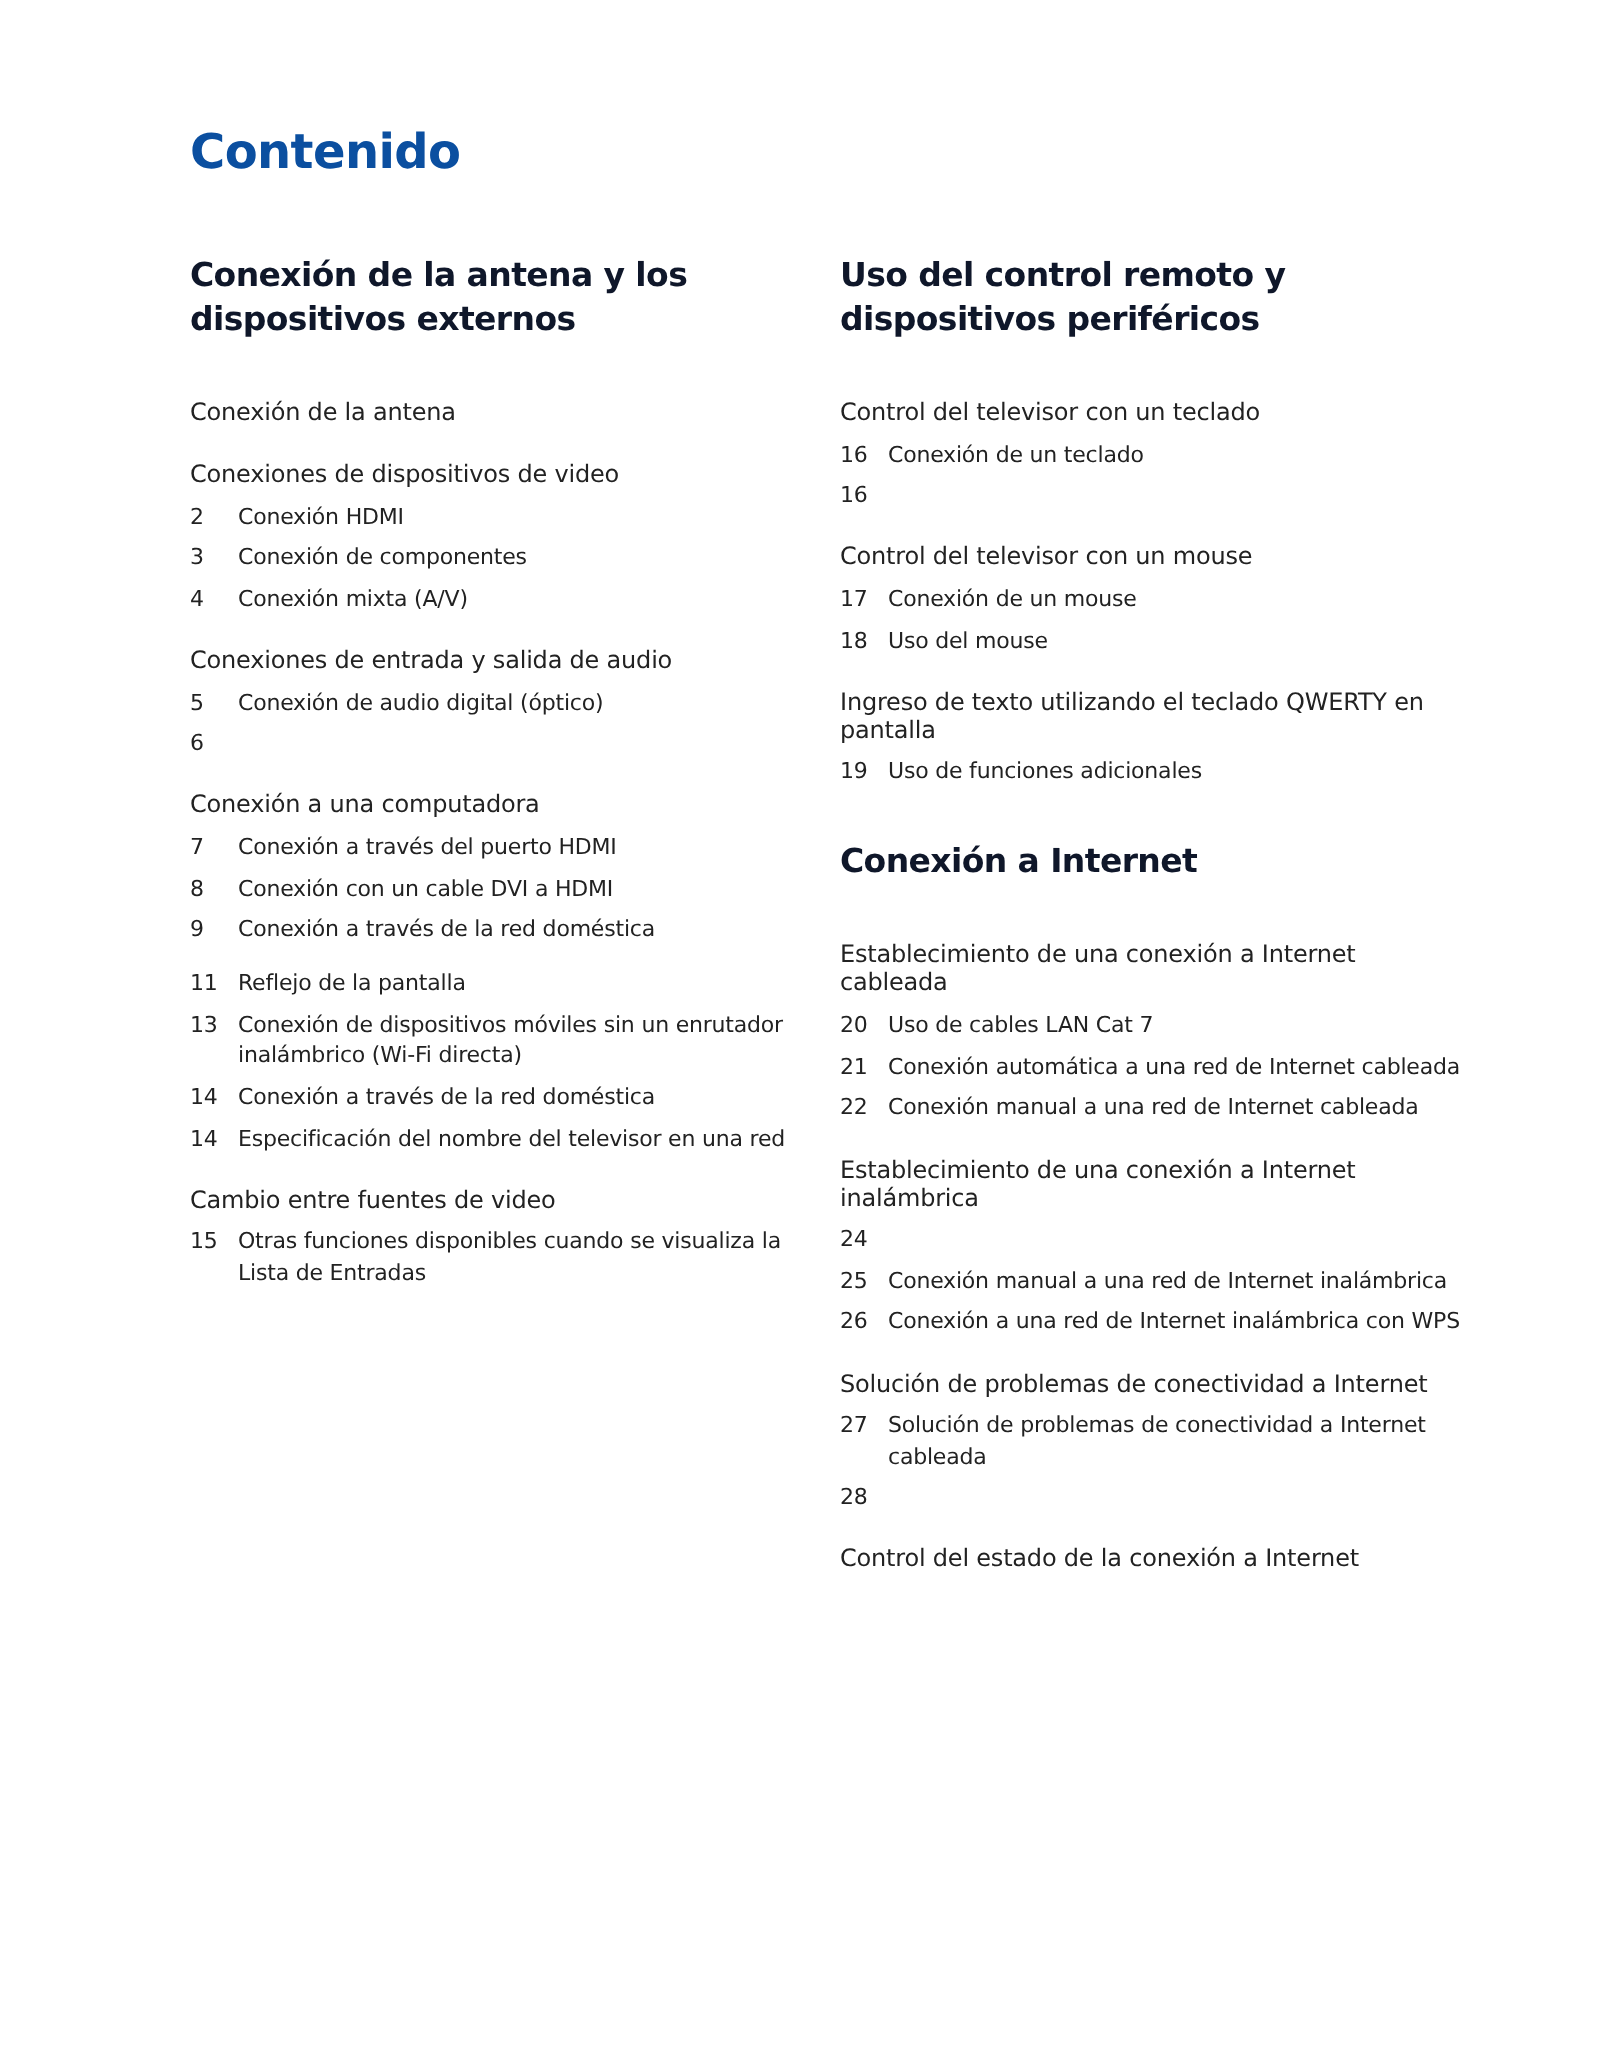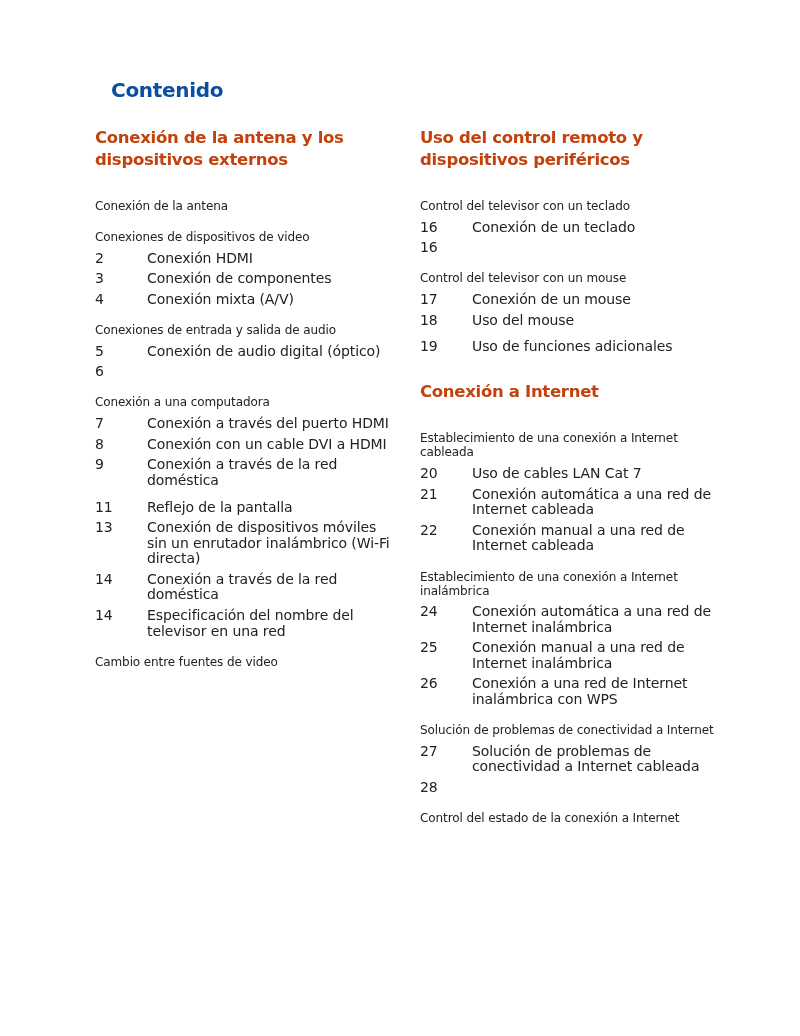--- a/index.html
+++ b/index.html
@@ -1,28 +1,28 @@
 <!DOCTYPE html>
 <html><head>
 <meta charset="utf-8">
 <style>
   html, body { margin: 0; padding: 0; background: #ffffff; }
   body { width: 800px; height: 1036px; position: relative; overflow: hidden;
          font-family: "DejaVu Sans", sans-serif; color: #1a1a1a; }
-  .page-title { position: absolute; left: 95px; top: 62px; margin: 16px;
-         font-size: 20px; font-weight: bold; color: #0b4fa0; letter-spacing: -0.3px; }
+  .page-title { position: absolute; left: 95px; top: 62px; margin: 0;
+         font-size: 24px; font-weight: bold; color: #0b4fa0; letter-spacing: -0.3px; }
   .col { position: absolute; top: 127px; width: 300px; }
   .col-left { left: 95px; }
   .col-right { left: 420px; width: 310px; }
   .chapter { margin: 0 0 28px 0; font-size: 16.5px; font-weight: bold; line-height: 22px;
-         color: #c2410c; letter-spacing: -0.3px; }
+         color: #0f172a; letter-spacing: -0.3px; }
   .chapter.spaced { margin-top: 24px; }
   .section { font-size: 12px; color: #222; margin: 0; line-height: 14px; padding-top: 7px; padding-bottom: 4px; letter-spacing: -0.1px; }
   .section.first { padding-top: 0; }
-  .entry { display: flex; font-size: 14px; color: #222; line-height: 15.5px; padding: 2.6px 0; letter-spacing: -0.1px; gap: 28px; }
+  .entry { display: flex; font-size: 11px; color: #222; line-height: 15.5px; padding: 2.6px 0; letter-spacing: -0.1px; }
   .entry .num { width: 24px; flex-shrink: 0; }
   .entry .txt { flex: 1; }
   .block { margin-bottom: 6px; }
 </style>
 </head>
 <body>
 
 <h1 class="page-title">Contenido</h1>
 
 <div class="col col-left">
@@ -83,20 +83,24 @@
         <span class="num">14</span>
         <span class="txt">Conexión a través de la red doméstica</span>
       </div>
       <div class="entry">
         <span class="num">14</span>
         <span class="txt">Especificación del nombre del televisor en una red</span>
       </div>
     </div>
     <div class="block">
       <div class="section">Cambio entre fuentes de video</div>
+      <div class="entry">
+        <span class="num">15</span>
+        <span class="txt">Otras funciones disponibles cuando se visualiza la Lista de Entradas</span>
+      </div>
     </div>
   </div>
 <div class="col col-right">
     <h2 class="chapter">Uso del control remoto y dispositivos periféricos</h2>
     <div class="block">
       <div class="section first">Control del televisor con un teclado</div>
       <div class="entry">
         <span class="num">16</span>
         <span class="txt">Conexión de un teclado</span>
       </div>
@@ -109,20 +113,21 @@
       <div class="entry">
         <span class="num">17</span>
         <span class="txt">Conexión de un mouse</span>
       </div>
       <div class="entry">
         <span class="num">18</span>
         <span class="txt">Uso del mouse</span>
       </div>
     </div>
     <div class="block">
+      <div class="section">Ingreso de texto utilizando el teclado QWERTY en pantalla</div>
       <div class="entry">
         <span class="num">19</span>
         <span class="txt">Uso de funciones adicionales</span>
       </div>
     </div>
     <h2 class="chapter spaced">Conexión a Internet</h2>
     <div class="block">
       <div class="section first">Establecimiento de una conexión a Internet cableada</div>
       <div class="entry">
         <span class="num">20</span>
@@ -134,21 +139,20 @@
       </div>
       <div class="entry">
         <span class="num">22</span>
         <span class="txt">Conexión manual a una red de Internet cableada</span>
       </div>
     </div>
     <div class="block">
       <div class="section">Establecimiento de una conexión a Internet inalámbrica</div>
       <div class="entry">
         <span class="num">24</span>
-        <span class="txt">Conexión automática a una red de Internet inalámbrica</span>
       </div>
       <div class="entry">
         <span class="num">25</span>
         <span class="txt">Conexión manual a una red de Internet inalámbrica</span>
       </div>
       <div class="entry">
         <span class="num">26</span>
         <span class="txt">Conexión a una red de Internet inalámbrica con WPS</span>
       </div>
     </div>

